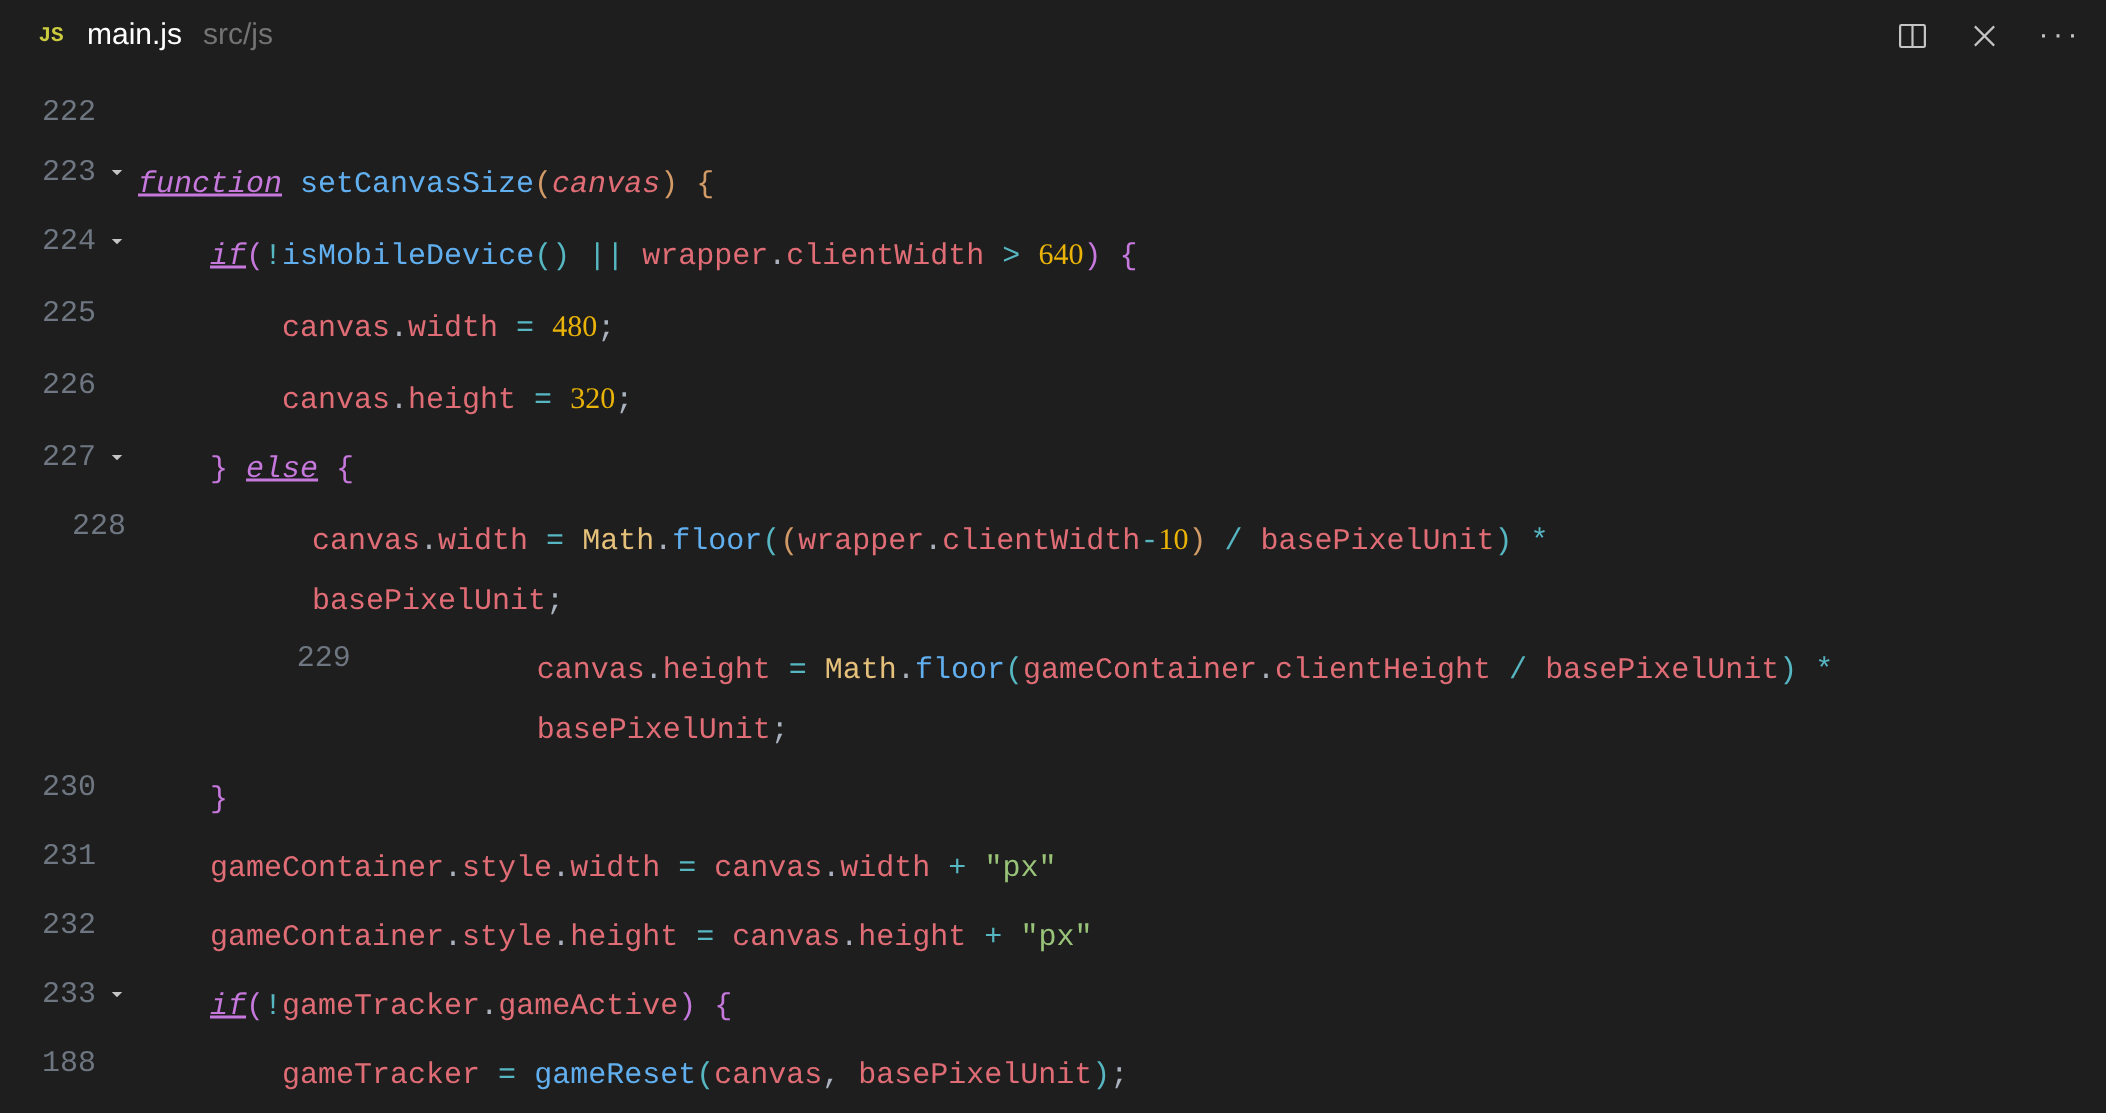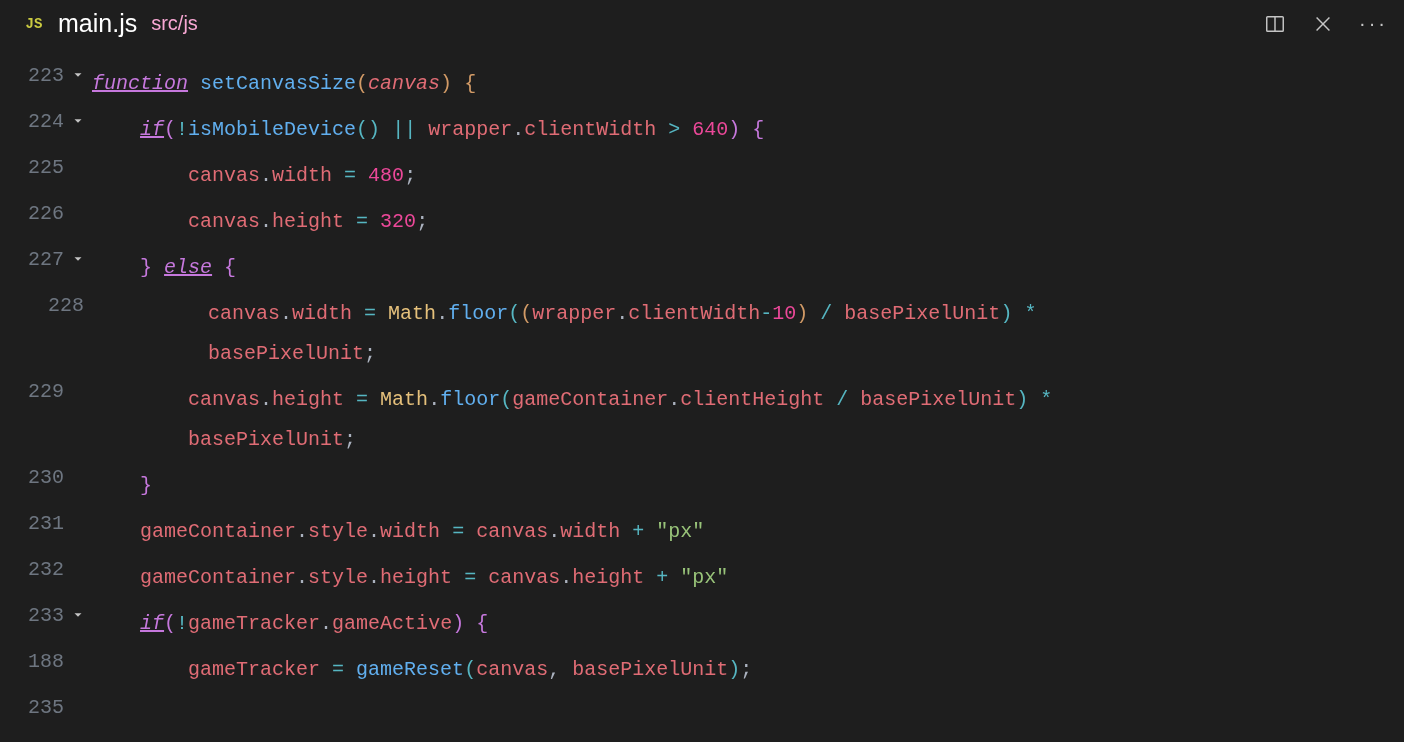--- a/index.html
+++ b/index.html
@@ -29,22 +29,22 @@
     padding:0 14px 0 0;
   }
   .file-icon {
     width:28px;height:28px;
     display:flex;align-items:center;justify-content:center;
     font-weight:700;
     font-size:14px;
     color:#cbcb41;
     font-family:Liberation Mono, monospace;
   }
-  .tab-name { color:#ffffff; font-size:25px; font-family:"Segoe UI",Arial,sans-serif; }
-  .tab-path { color:#f9a8d4; font-size:20px; font-family:"Segoe UI",Arial,sans-serif; margin-left:4px;}
+  .tab-name { color:#ffffff; font-size:20px; font-family:"Segoe UI",Arial,sans-serif; }
+  .tab-path { color:#737373; font-size:20px; font-family:"Segoe UI",Arial,sans-serif; margin-left:4px;}
   .tab-actions {
     position:absolute; right:16px; top:0; height:100%;
     display:flex; align-items:center; gap:24px;
   }
   .icon-btn {
     width:24px;height:24px;
     display:flex;align-items:center;justify-content:center;
     color:#c5c5c5; cursor:pointer;
   }
   .icon-btn svg { width:22px;height:22px; }
@@ -88,21 +88,21 @@
   }
   
   .tok-kw      { color:#c678dd; font-style:italic;text-decoration:underline; }   
   .tok-fn-decl { color:#61afef; }                        
   .tok-fn-call { color:#61afef; }                        
   .tok-param   { color:#e06c75; font-style:italic; }    
   .tok-var     { color:#e06c75; }                        
   .tok-obj     { color:#e5c07b; }                        
   .tok-prop    { color:#e06c75; }                        
   .tok-op      { color:#56b6c2; }                        
-  .tok-num     { color:#ec4899; }                        
+  .tok-num     { color:#eab308;font-family:Liberation Serif, serif; }                        
   .tok-str     { color:#98c379; }                        
   .tok-punct   { color:#abb2bf; }                        
   .tok-brace-y { color:#d19a66; }                        
   .tok-brace-p { color:#c678dd; }                        
   .tok-brace-b { color:#56b6c2; }                        
 </style>
 </head>
 <body>
 
 <div class="tabbar">
@@ -123,20 +123,25 @@
         <line x1="5" y1="5" x2="19" y2="19"></line>
           <line x1="19" y1="5" x2="5" y2="19"></line>
       </svg>
     </span>
     <span class="more-dots">···</span>
   </div>
 </div>
 
 <div class="editor">
 
+  <div class="line">
+    <span class="lineno">222</span>
+    <span class="fold"></span>
+    <span class="code"></span>
+  </div>
 
   <div class="line">
     <span class="lineno">223</span>
     <span class="fold">
       <svg viewBox="0 0 16 16" fill="currentColor">
           <path d="M4 6l4 4 4-4z"></path>
         </svg>
     </span>
     <span class="code"><span class="tok-kw">function</span> <span class="tok-fn-decl">setCanvasSize</span><span class="tok-brace-y">(</span><span class="tok-param">canvas</span><span class="tok-brace-y">)</span> <span class="tok-brace-y">{</span></span>
   </div>
@@ -173,21 +178,21 @@
     <span class="code">    <span class="tok-brace-p">}</span> <span class="tok-kw">else</span> <span class="tok-brace-p">{</span></span>
   </div>
 
   <div class="line" style="min-height:80px;margin-left:20px;">
     <span class="lineno">228</span>
     <span class="fold"></span>
     <span class="code">        <span class="tok-var">canvas</span><span class="tok-punct">.</span><span class="tok-prop">width</span> <span class="tok-op">=</span> <span class="tok-obj">Math</span><span class="tok-punct">.</span><span class="tok-fn-call">floor</span><span class="tok-brace-b">(</span><span class="tok-brace-y">(</span><span class="tok-var">wrapper</span><span class="tok-punct">.</span><span class="tok-prop">clientWidth</span><span class="tok-op">-</span><span class="tok-num">10</span><span class="tok-brace-y">)</span> <span class="tok-op">/</span> <span class="tok-var">basePixelUnit</span><span class="tok-brace-b">)</span> <span class="tok-op">*</span> 
         <span class="tok-var">basePixelUnit</span><span class="tok-punct">;</span></span>
   </div>
 
-  <div class="line" style="min-height:80px;">
+  <div class="line" style="min-height:80px;justify-content:center;">
     <span class="lineno">229</span>
     <span class="fold"></span>
     <span class="code">        <span class="tok-var">canvas</span><span class="tok-punct">.</span><span class="tok-prop">height</span> <span class="tok-op">=</span> <span class="tok-obj">Math</span><span class="tok-punct">.</span><span class="tok-fn-call">floor</span><span class="tok-brace-b">(</span><span class="tok-var">gameContainer</span><span class="tok-punct">.</span><span class="tok-prop">clientHeight</span> <span class="tok-op">/</span> <span class="tok-var">basePixelUnit</span><span class="tok-brace-b">)</span> <span class="tok-op">*</span> 
         <span class="tok-var">basePixelUnit</span><span class="tok-punct">;</span></span>
   </div>
 
   <div class="line">
     <span class="lineno">230</span>
     <span class="fold"></span>
     <span class="code">    <span class="tok-brace-p">}</span></span>

